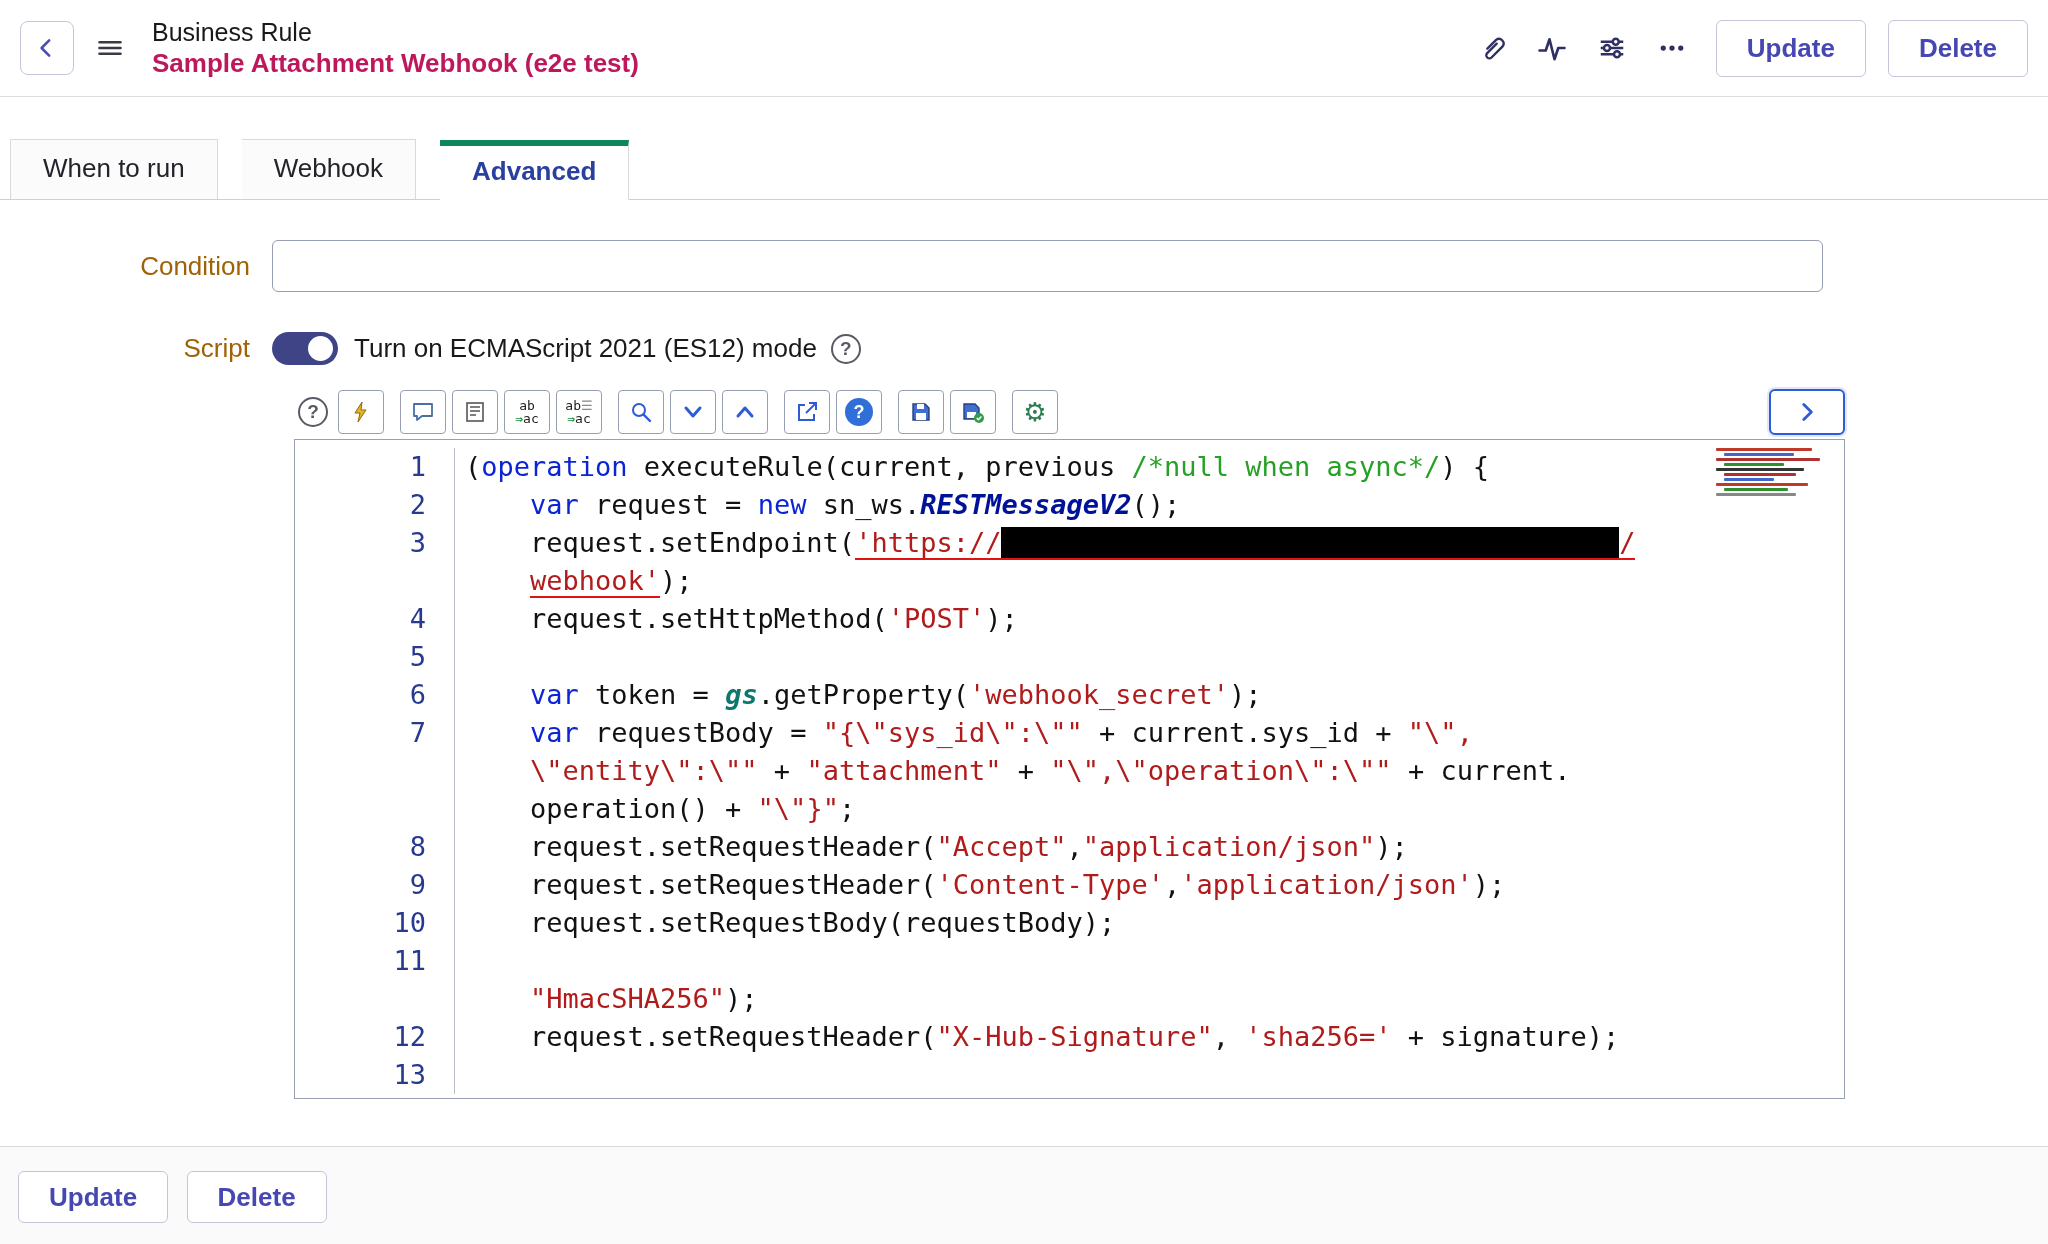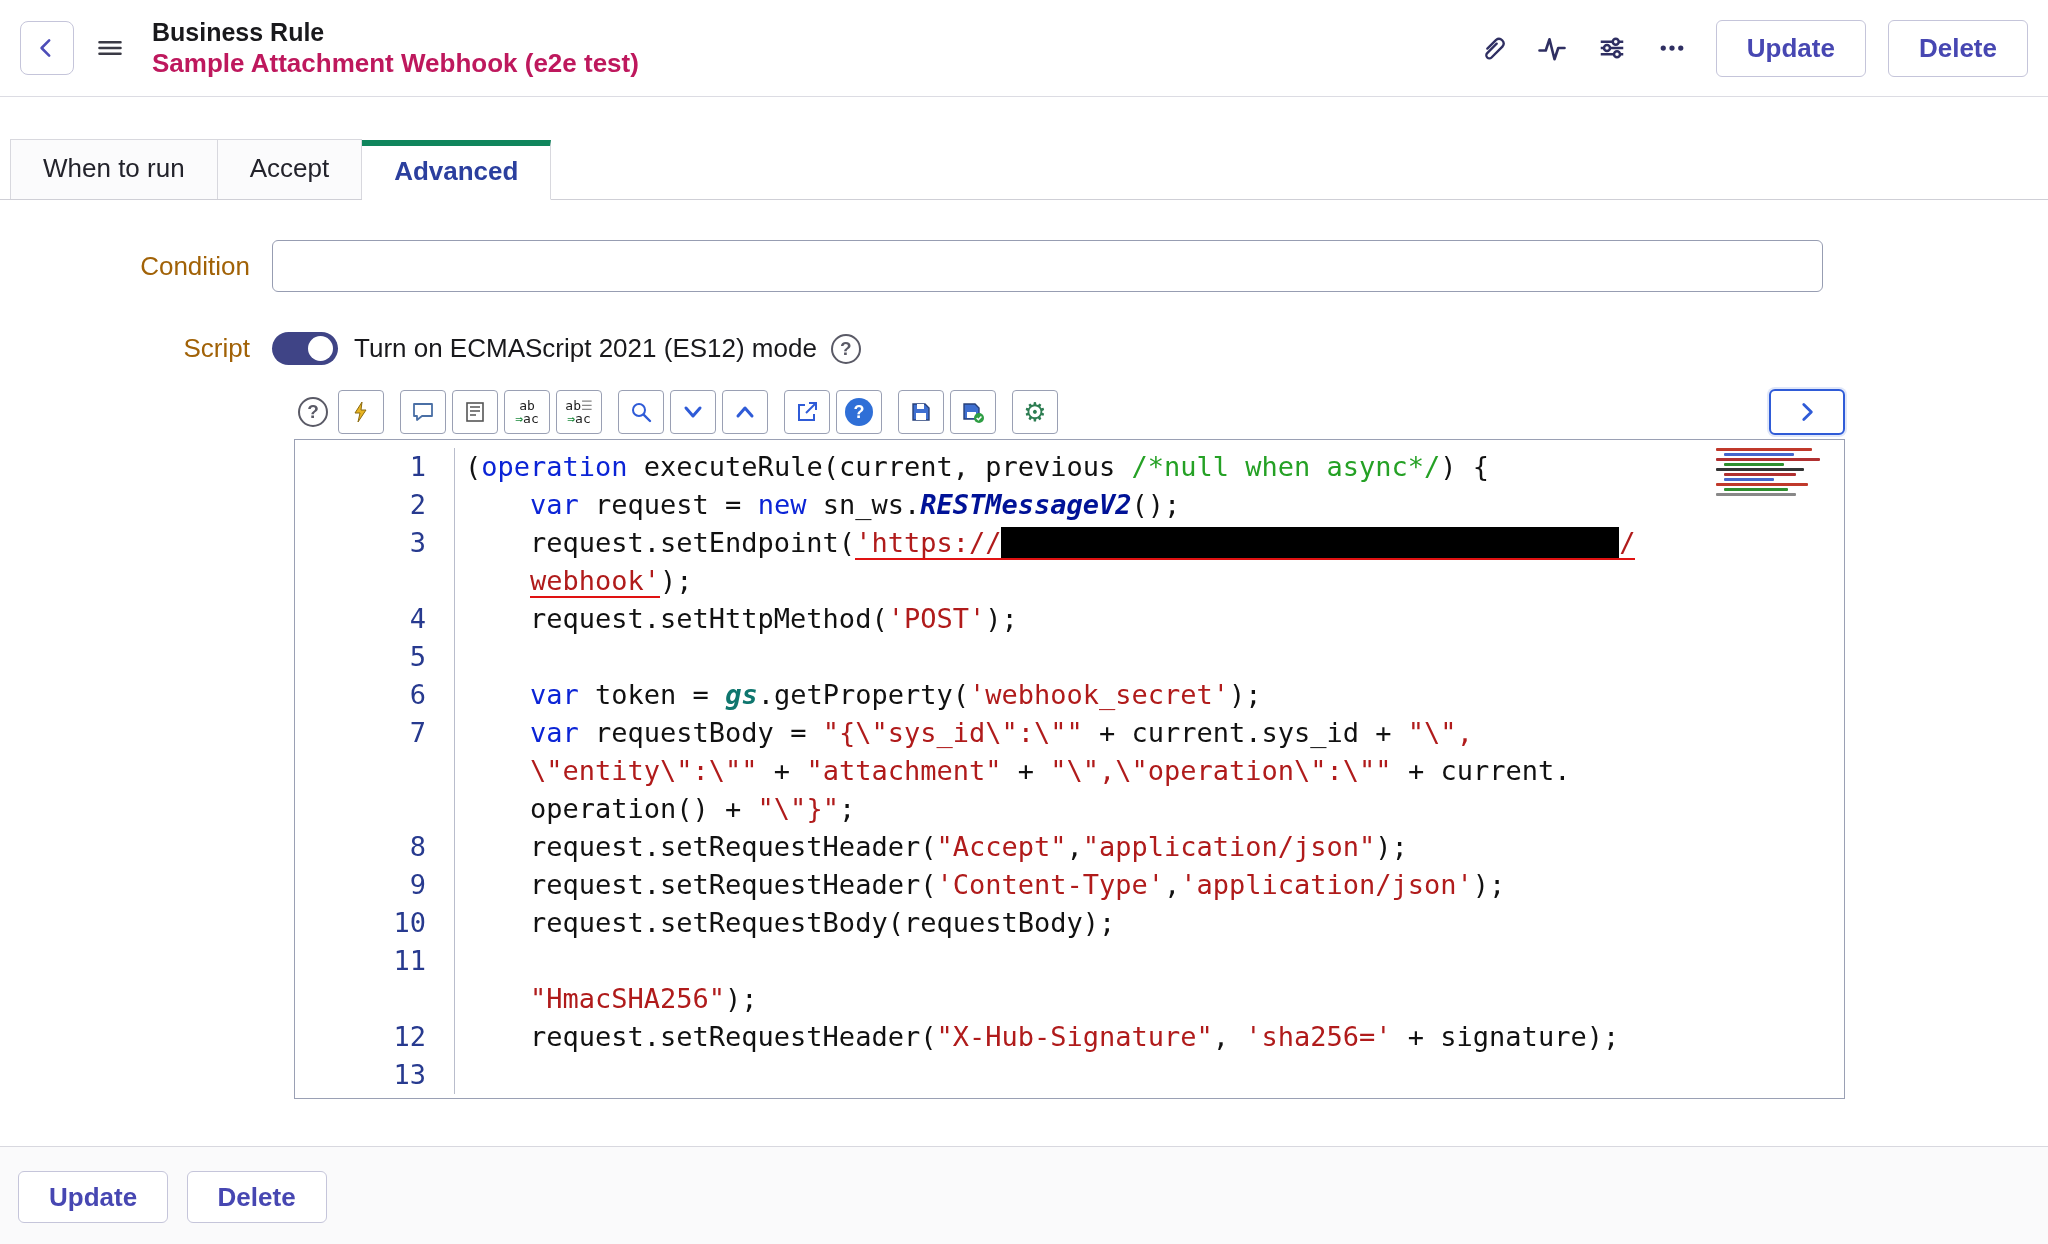--- a/index.html
+++ b/index.html
@@ -5,29 +5,29 @@
   * { margin:0; padding:0; box-sizing:border-box; }
   html,body { background:#ffffff; }
   body { font-family:"Liberation Sans", sans-serif; color:#1b1b22; }
   .page { position:relative; width:2048px; height:1244px; background:#fff; overflow:hidden; }
 
   
   .header { height:97px; display:flex; align-items:center; padding:0 20px; border-bottom:1px solid #dcdce3; background:#fff; }
   .back-btn { width:54px; height:54px; border:1px solid #c5c5da; border-radius:8px; background:#fff; display:flex; align-items:center; justify-content:center; color:#4d4db8; cursor:pointer; }
   .hamburger { margin-left:22px; color:#3a3a45; display:flex; align-items:center; }
   .title-block { margin-left:28px; line-height:31px; }
-  .title-line1 { font-size:25px; font-weight:bold; color:#19191c; }
+  .title-line1 { font-size:25px; font-weight:normal; color:#19191c; }
   .title-line2 { font-size:26px; font-weight:bold; color:#be185d; }
   .header-spacer { flex:1; }
   .hicon { width:44px; height:44px; display:flex; align-items:center; justify-content:center; color:#2f2f62; cursor:pointer; margin-left:16px; }
   .btn { height:57px; padding:0 30px; background:#fff; border:1px solid #c5c5da; border-radius:6px; font-size:26px; font-weight:bold; color:#4747b2; cursor:pointer; font-family:"Liberation Sans", sans-serif; }
   .header .btn { margin-left:22px; }
 
   
-  .tabs { margin-top:43px; display:flex; padding-left:10px; border-bottom:1px solid #cfcfd6; height:60px; align-items:flex-end; }
+  .tabs { margin-top:43px; display:flex; padding-left:10px; border-bottom:1px solid #cfcfd6; height:60px; align-items:flex-end;gap:24px; }
   .tab { height:60px; line-height:56px; padding:0 32px; font-size:26px; color:#23232b; background:#fbfbfc; border:1px solid #d8d8de; border-bottom:none; cursor:pointer; }
   .tab + .tab { border-left:none; }
   .tab.active { background:#fff; color:#2b3f9e; font-weight:bold; border-top:6px solid #0f855c; line-height:50px; margin-bottom:-1px; border-bottom:1px solid #fff; }
 
   
   .form { padding-top:40px; }
   .frow { display:flex; align-items:center; }
   .flabel { width:272px; text-align:right; padding-right:22px; font-size:26px; color:#a16207; }
   .condition-input { width:1551px; height:52px; border:1px solid #979db2; border-radius:6px; font-size:24px; padding:0 14px; font-family:"Liberation Sans", sans-serif; }
   .script-row { margin-top:40px; align-items:center; }
@@ -135,21 +135,21 @@
           </svg>
       </span>
     </span>
 
     <button class="btn">Update</button>
     <button class="btn">Delete</button>
   </div>
 
   <div class="tabs">
     <div class="tab">When to run</div>
-    <div class="tab">Accept</div>
+    <div class="tab">Webhook</div>
     <div class="tab active">Advanced</div>
   </div>
 
   <div class="form">
 
     <div class="frow">
       <label class="flabel">Condition</label>
       <input class="condition-input" type="text" value="" style="">
     </div>
 

